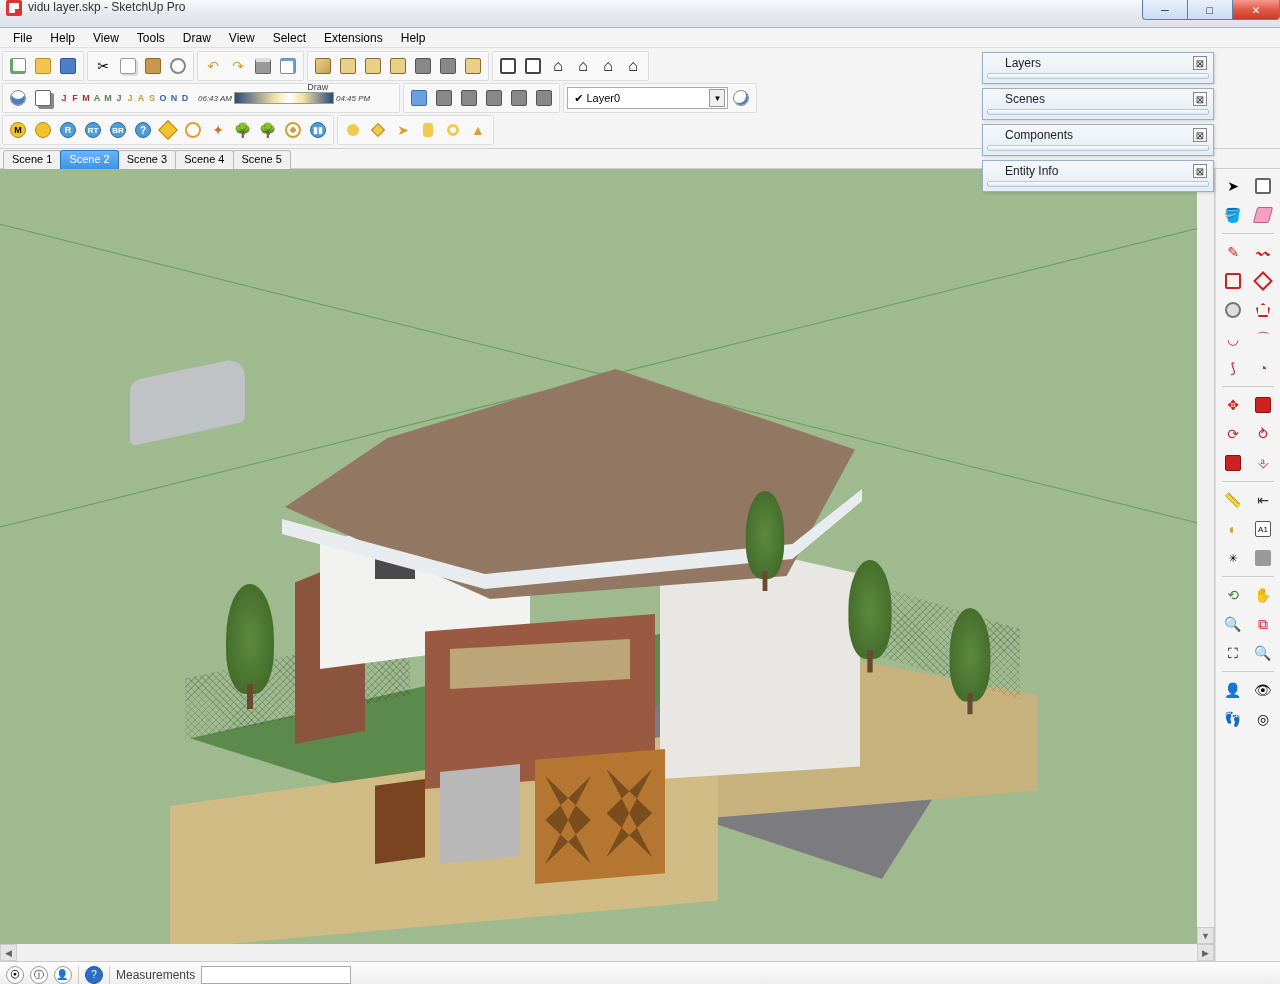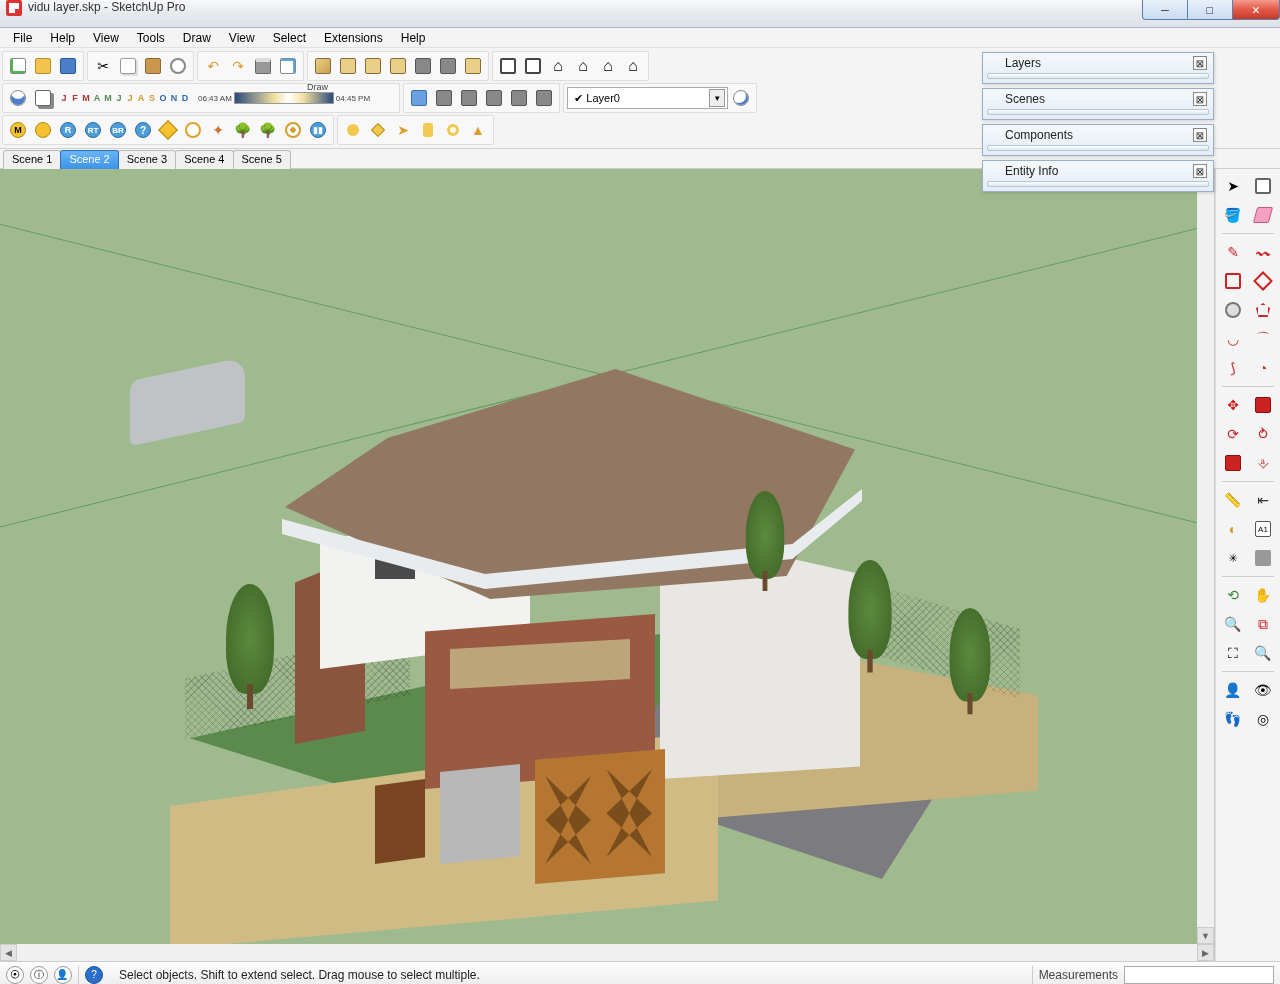--- a/index.html
+++ b/index.html
@@ -27,21 +27,21 @@
 .tb-btn { width:24px; height:24px; display:flex; align-items:center; justify-content:center; border:1px solid transparent; border-radius:2px; font-size:14px; cursor:pointer; position:relative; }
 
 
 .i-block { width:16px; height:16px; border-radius:2px; }
 .i-circle{ width:16px;height:16px;border-radius:50%;}
 .i-diamond{width:14px;height:14px;transform:rotate(45deg);}
 
 
 .month-strip { display:flex; gap:1px; font-size:9px; font-weight:bold; padding:0 3px; align-items:center; }
 .month-strip span { width:10px; text-align:center; }
-.time-strip { display:flex; align-items:center; gap:2px; height:22px; padding:0 4px; }
+.time-strip { display:flex; align-items:center; gap:2px; height:22px; padding:0 4px;font-style:italic; }
 .time-strip .bar { width:100px; height:12px; background:linear-gradient(to right,#2b4a7a,#f0e0a0 40%,#fff 55%,#f0e0a0 70%,#2b4a7a); border:1px solid #999;}
 .time-strip .lbl { font-size:8px; color:#444;}
 
 
 .layer-dd { display:flex; align-items:center; gap:3px; border:1px solid #aaa; background:#fff; padding:1px 2px 1px 6px; height:22px;}
 .layer-dd .chk{font-size:11px;}
 .layer-dd input { border:none; width:120px; font-size:11px; outline:none; }
 .layer-dd .ddbtn{width:16px;height:18px;background:#eee;border:1px solid #999;display:flex;align-items:center;justify-content:center;font-size:8px;}
 
 
@@ -528,17 +528,16 @@
     <div class="pbar"></div>
   </div>
 </div>
 
 <div class="statusbar">
   <div class="sicon">⦿</div>
   <div class="sicon">ⓘ</div>
   <div class="sicon">👤</div>
   <div class="sep"></div>
   <div class="sicon blue">?</div>
-  <div class="hint">Select objects. Shift to extend select. Drag mouse to select multiple.</div>
   <div class="sep"></div>
   <span class="measure-label">Measurements</span>
   <div class="measure-box"></div>
 </div>
 
 </body></html>

